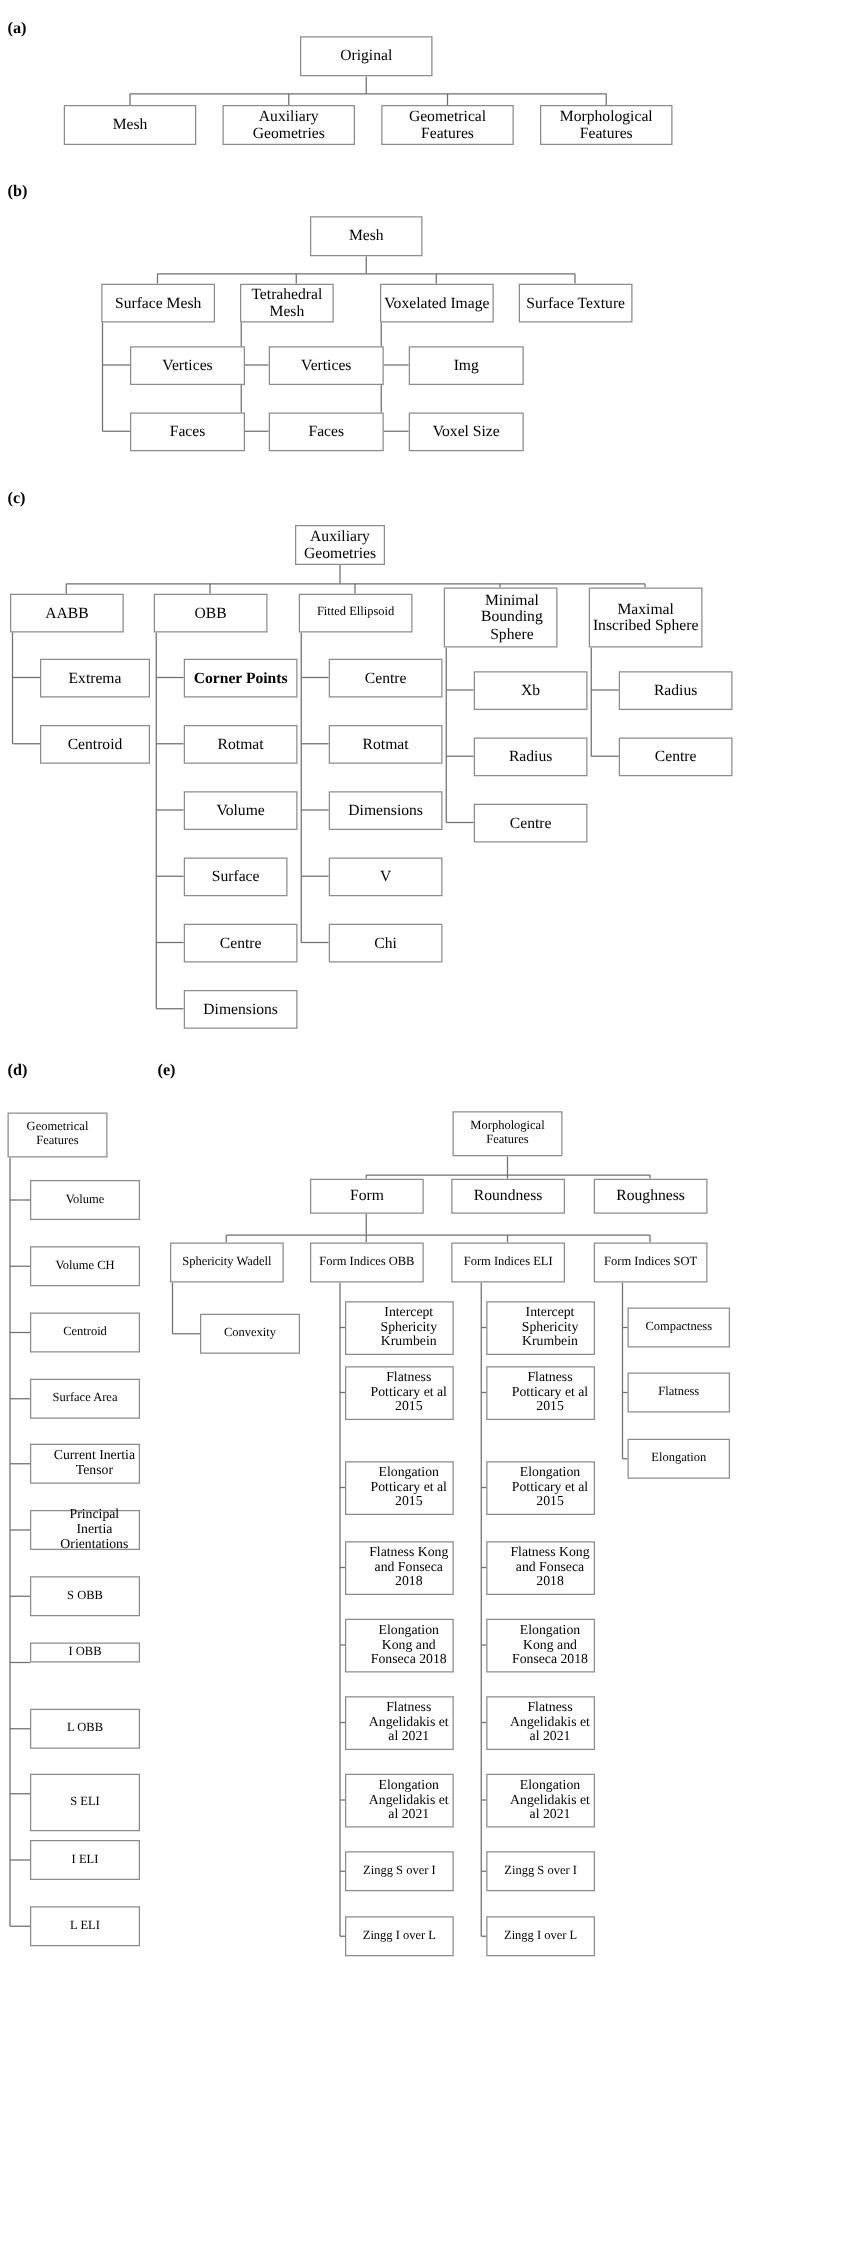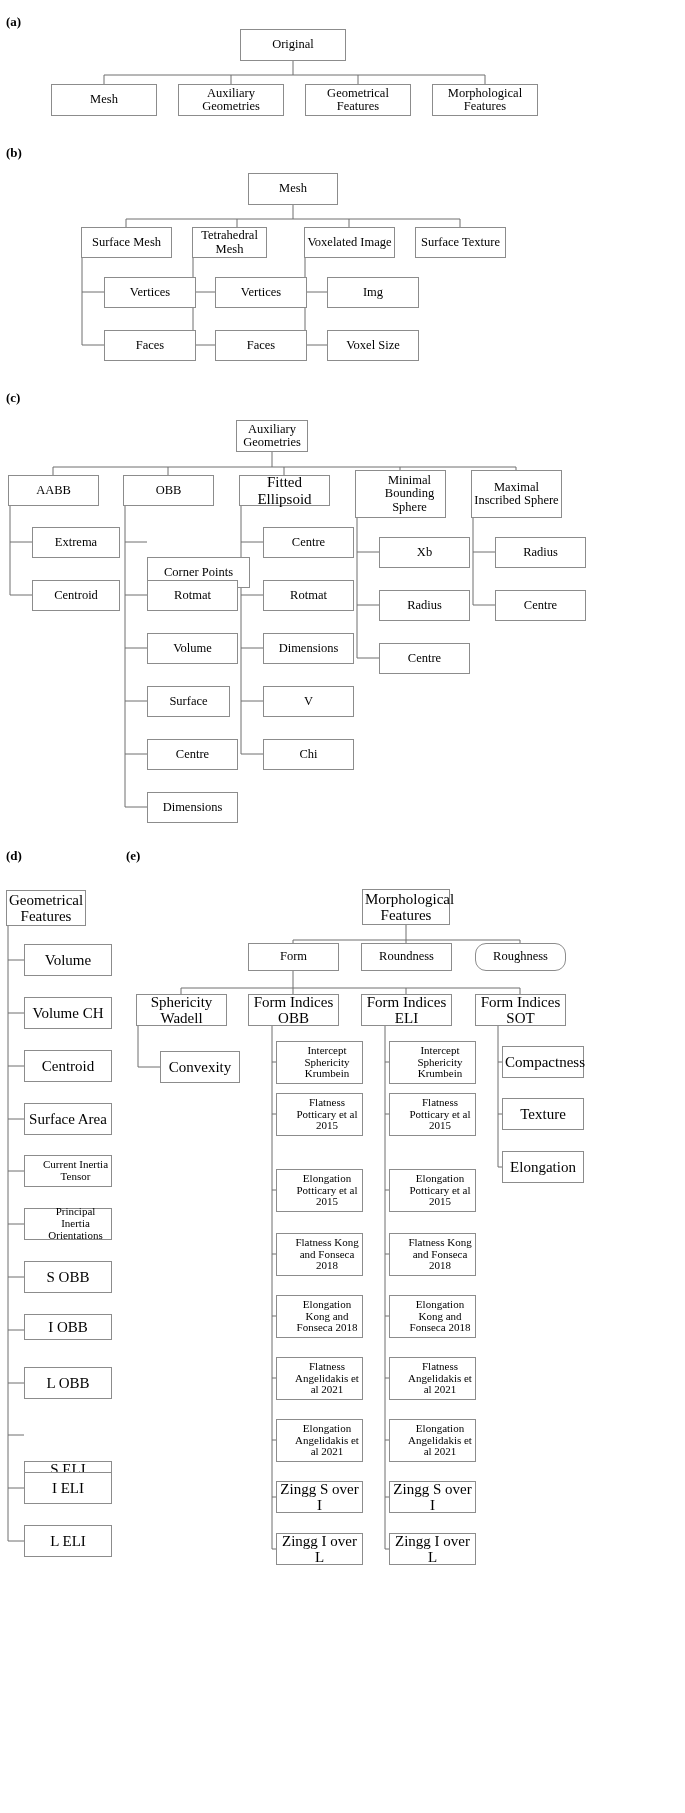--- a/index.html
+++ b/index.html
@@ -32,21 +32,21 @@
     display:flex;
     align-items:center;
     justify-content:center;
     text-align:center;
     font-family:"Liberation Serif", serif;
     font-size:12.5px;
     line-height:1.08;
     color:#000;
     padding:1px 2px;
   }
-  .node.sm{font-size:15px;}
+  .node.sm{font-size:10px;}
   .node.xs{font-size:11px;padding-left:17px;}
   .node span{display:block;width:100%;}
 </style>
 </head>
 <body>
 
 <div id="page">
 
   <svg class="lines" viewBox="0 0 685 1813">
 
@@ -249,21 +249,21 @@
     <span>Maximal Inscribed Sphere</span>
   </div>
 
   <div class="node" style="left:32px;top:527px;width:88px;height:31px;align-items:center;">
     <span>Extrema</span>
   </div>
   <div class="node" style="left:32px;top:580px;width:88px;height:31px;">
     <span>Centroid</span>
   </div>
 
-  <div class="node" style="left:147px;top:557px;width:103px;height:31px;">
+  <div class="node" style="left:147px;top:527px;width:91px;height:31px;font-weight:bold;">
     <span>Corner Points</span>
   </div>
   <div class="node" style="left:147px;top:580px;width:91px;height:31px;">
     <span>Rotmat</span>
   </div>
   <div class="node" style="left:147px;top:633px;width:91px;height:31px;">
     <span>Volume</span>
   </div>
   <div class="node" style="left:147px;top:686px;width:83px;height:31px;">
     <span>Surface</span>
@@ -328,27 +328,27 @@
   </div>
   <div class="node xs" style="left:24px;top:1155px;width:88px;height:32px;">
     <span>Current Inertia Tensor</span>
   </div>
   <div class="node xs" style="left:24px;top:1208px;width:88px;height:32px;">
     <span>Principal Inertia Orientations</span>
   </div>
   <div class="node sm" style="left:24px;top:1261px;width:88px;height:32px;">
     <span>S OBB</span>
   </div>
-  <div class="node sm" style="left:24px;top:1314px;width:88px;height:26px;">
+  <div class="node sm" style="left:24px;top:1314px;width:88px;height:16px;align-items:flex-end;">
     <span>I OBB</span>
   </div>
   <div class="node sm" style="left:24px;top:1367px;width:88px;height:32px;">
     <span>L OBB</span>
   </div>
-  <div class="node sm" style="left:24px;top:1461px;width:88px;height:17px;align-items:center;">
+  <div class="node sm" style="left:24px;top:1419px;width:88px;height:46px;align-items:center;">
     <span>S ELI</span>
   </div>
   <div class="node sm" style="left:24px;top:1472px;width:88px;height:32px;">
     <span>I ELI</span>
   </div>
   <div class="node sm" style="left:24px;top:1525px;width:88px;height:32px;">
     <span>L ELI</span>
   </div>
 
   <div class="panel-label" style="left:126px;top:848px;">(e)</div>
@@ -356,21 +356,21 @@
   <div class="node sm" style="left:362px;top:889px;width:88px;height:36px;">
     <span>Morphological Features</span>
   </div>
 
   <div class="node" style="left:248px;top:943px;width:91px;height:28px;">
     <span>Form</span>
   </div>
   <div class="node" style="left:361px;top:943px;width:91px;height:28px;">
     <span>Roundness</span>
   </div>
-  <div class="node" style="left:475px;top:943px;width:91px;height:28px;border-radius:11px;">
+  <div class="node" style="left:475px;top:943px;width:91px;height:28px;">
     <span>Roughness</span>
   </div>
 
   <div class="node sm" style="left:136px;top:994px;width:91px;height:32px;">
     <span>Sphericity Wadell</span>
   </div>
   <div class="node sm" style="left:248px;top:994px;width:91px;height:32px;">
     <span>Form Indices OBB</span>
   </div>
   <div class="node sm" style="left:361px;top:994px;width:91px;height:32px;">
@@ -437,19 +437,19 @@
     <span>Zingg S over I</span>
   </div>
   <div class="node sm" style="left:389px;top:1533px;width:87px;height:32px;">
     <span>Zingg I over L</span>
   </div>
 
   <div class="node sm" style="left:502px;top:1046px;width:82px;height:32px;">
     <span>Compactness</span>
   </div>
   <div class="node sm" style="left:502px;top:1098px;width:82px;height:32px;">
-    <span>Texture</span>
+    <span>Flatness</span>
   </div>
   <div class="node sm" style="left:502px;top:1151px;width:82px;height:32px;">
     <span>Elongation</span>
   </div>
 
 </div>
 
 </body></html>

